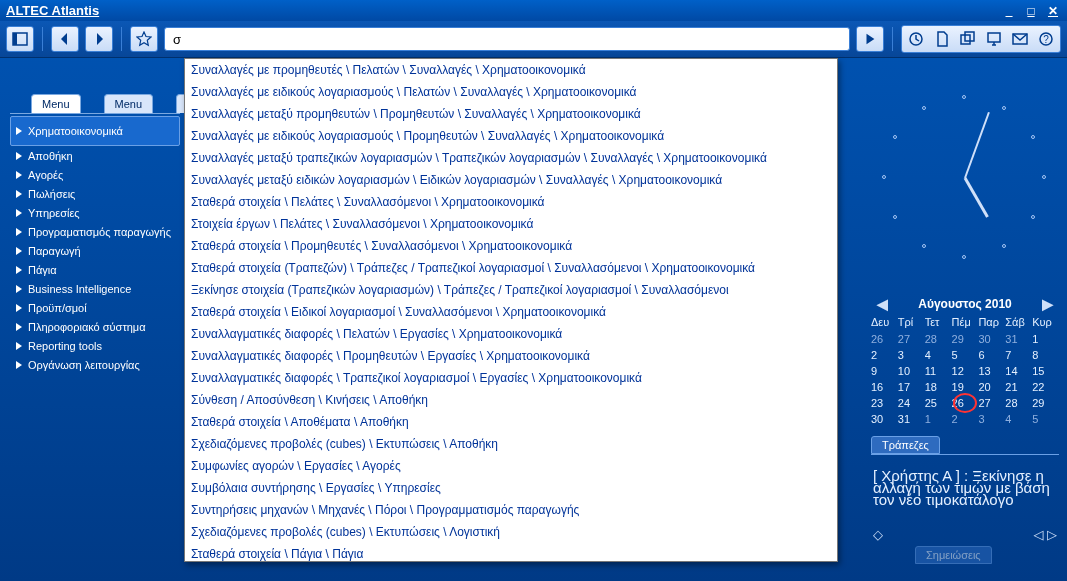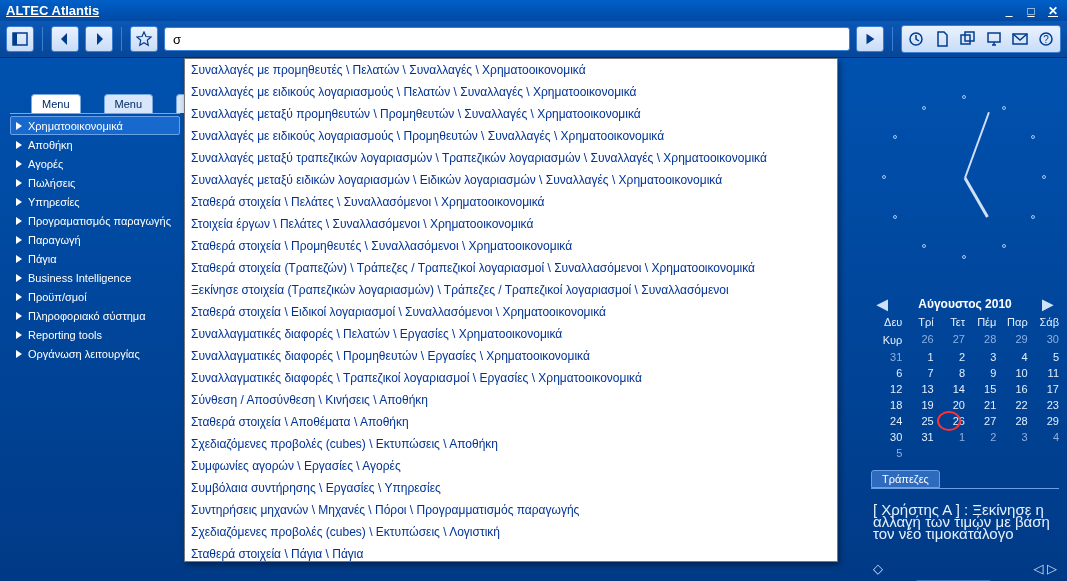--- a/index.html
+++ b/index.html
@@ -61,21 +61,21 @@
 
   
   .tabs{display:flex;gap:2px;border-bottom:1px solid var(--border);margin:30px 4px 2px 4px;}
   .tab{padding:3px 10px 3px 10px;border:1px solid var(--border);border-bottom:none;
     border-radius:4px 4px 0 0;font-size:11px;cursor:pointer;color:#002a66;margin-left:21px;}
   .tab.active{background:var(--tab-active);}
   .tab:not(.active){background:var(--tab-bg);}
   .nav{margin:0 4px;}
   .nav-item{display:flex;align-items:center;gap:6px;padding:3px 6px;height:19px;
     cursor:pointer;color:#fff;font-size:11px;white-space:nowrap;overflow:hidden;}
-  .nav-item.sel{background:#1869ce;border:1px solid #6aa0e6;border-radius:2px;padding:8px 5px;}
+  .nav-item.sel{background:#1869ce;border:1px solid #6aa0e6;border-radius:2px;padding:14px 5px;}
   .nav-arrow{width:0;height:0;border-top:4px solid transparent;border-bottom:4px solid transparent;
     border-left:6px solid #fff;flex-shrink:0;}
 
   
   .dropdown{position:absolute;top:0;left:0;width:654px;background:#fff;border:1px solid #777;
     box-shadow:2px 3px 6px rgba(0,0,0,.4);z-index:10;}
   .dd-scroll{max-height:502px;overflow-y:scroll;}
   .dd-item{padding:2px 6px;color:var(--link);font-size:12px;cursor:pointer;line-height:18px;
     white-space:nowrap;overflow:hidden;}
   .dd-scroll::-webkit-scrollbar{width:16px;}
@@ -86,21 +86,21 @@
   
   .clock{height:224px;position:relative;display:flex;align-items:center;justify-content:center;}
   .clock-face{position:relative;width:170px;height:170px;}
   .tick{position:absolute;width:4px;height:4px;border:1px solid #a6c6f5;border-radius:50%;}
   .hand{position:absolute;left:50%;top:50%;transform-origin:0 0;background:#cfe0f9;}
   
   .calendar{margin-top:4px;}
   .cal-head{display:flex;align-items:center;justify-content:space-between;font-size:12px;
     font-weight:bold;padding:2px 2px;}
   .cal-nav{cursor:pointer;font-size:14px;color:#cfe0f9;padding:0 4px;}
-  .cal-grid{display:grid;grid-template-columns:repeat(6,1fr);text-align:right;font-size:11px;
+  .cal-grid{display:grid;grid-template-columns:repeat(7,1fr);text-align:left;font-size:11px;
     gap:2px 0;}
   .cal-dow{color:#e4f0ff;padding:2px 0;}
   .cal-day{color:#e4f0ff;padding:1px 0;}
   .cal-day.other{color:var(--cal-grey);}
   .cal-day.today{position:relative;}
   .cal-day.today::after{content:"";position:absolute;left:50%;top:50%;
     width:20px;height:16px;border:2px solid #ff3333;border-radius:50%;
     transform:translate(-50%,-50%);}
 
   .msg-box{margin-top:10px;}

